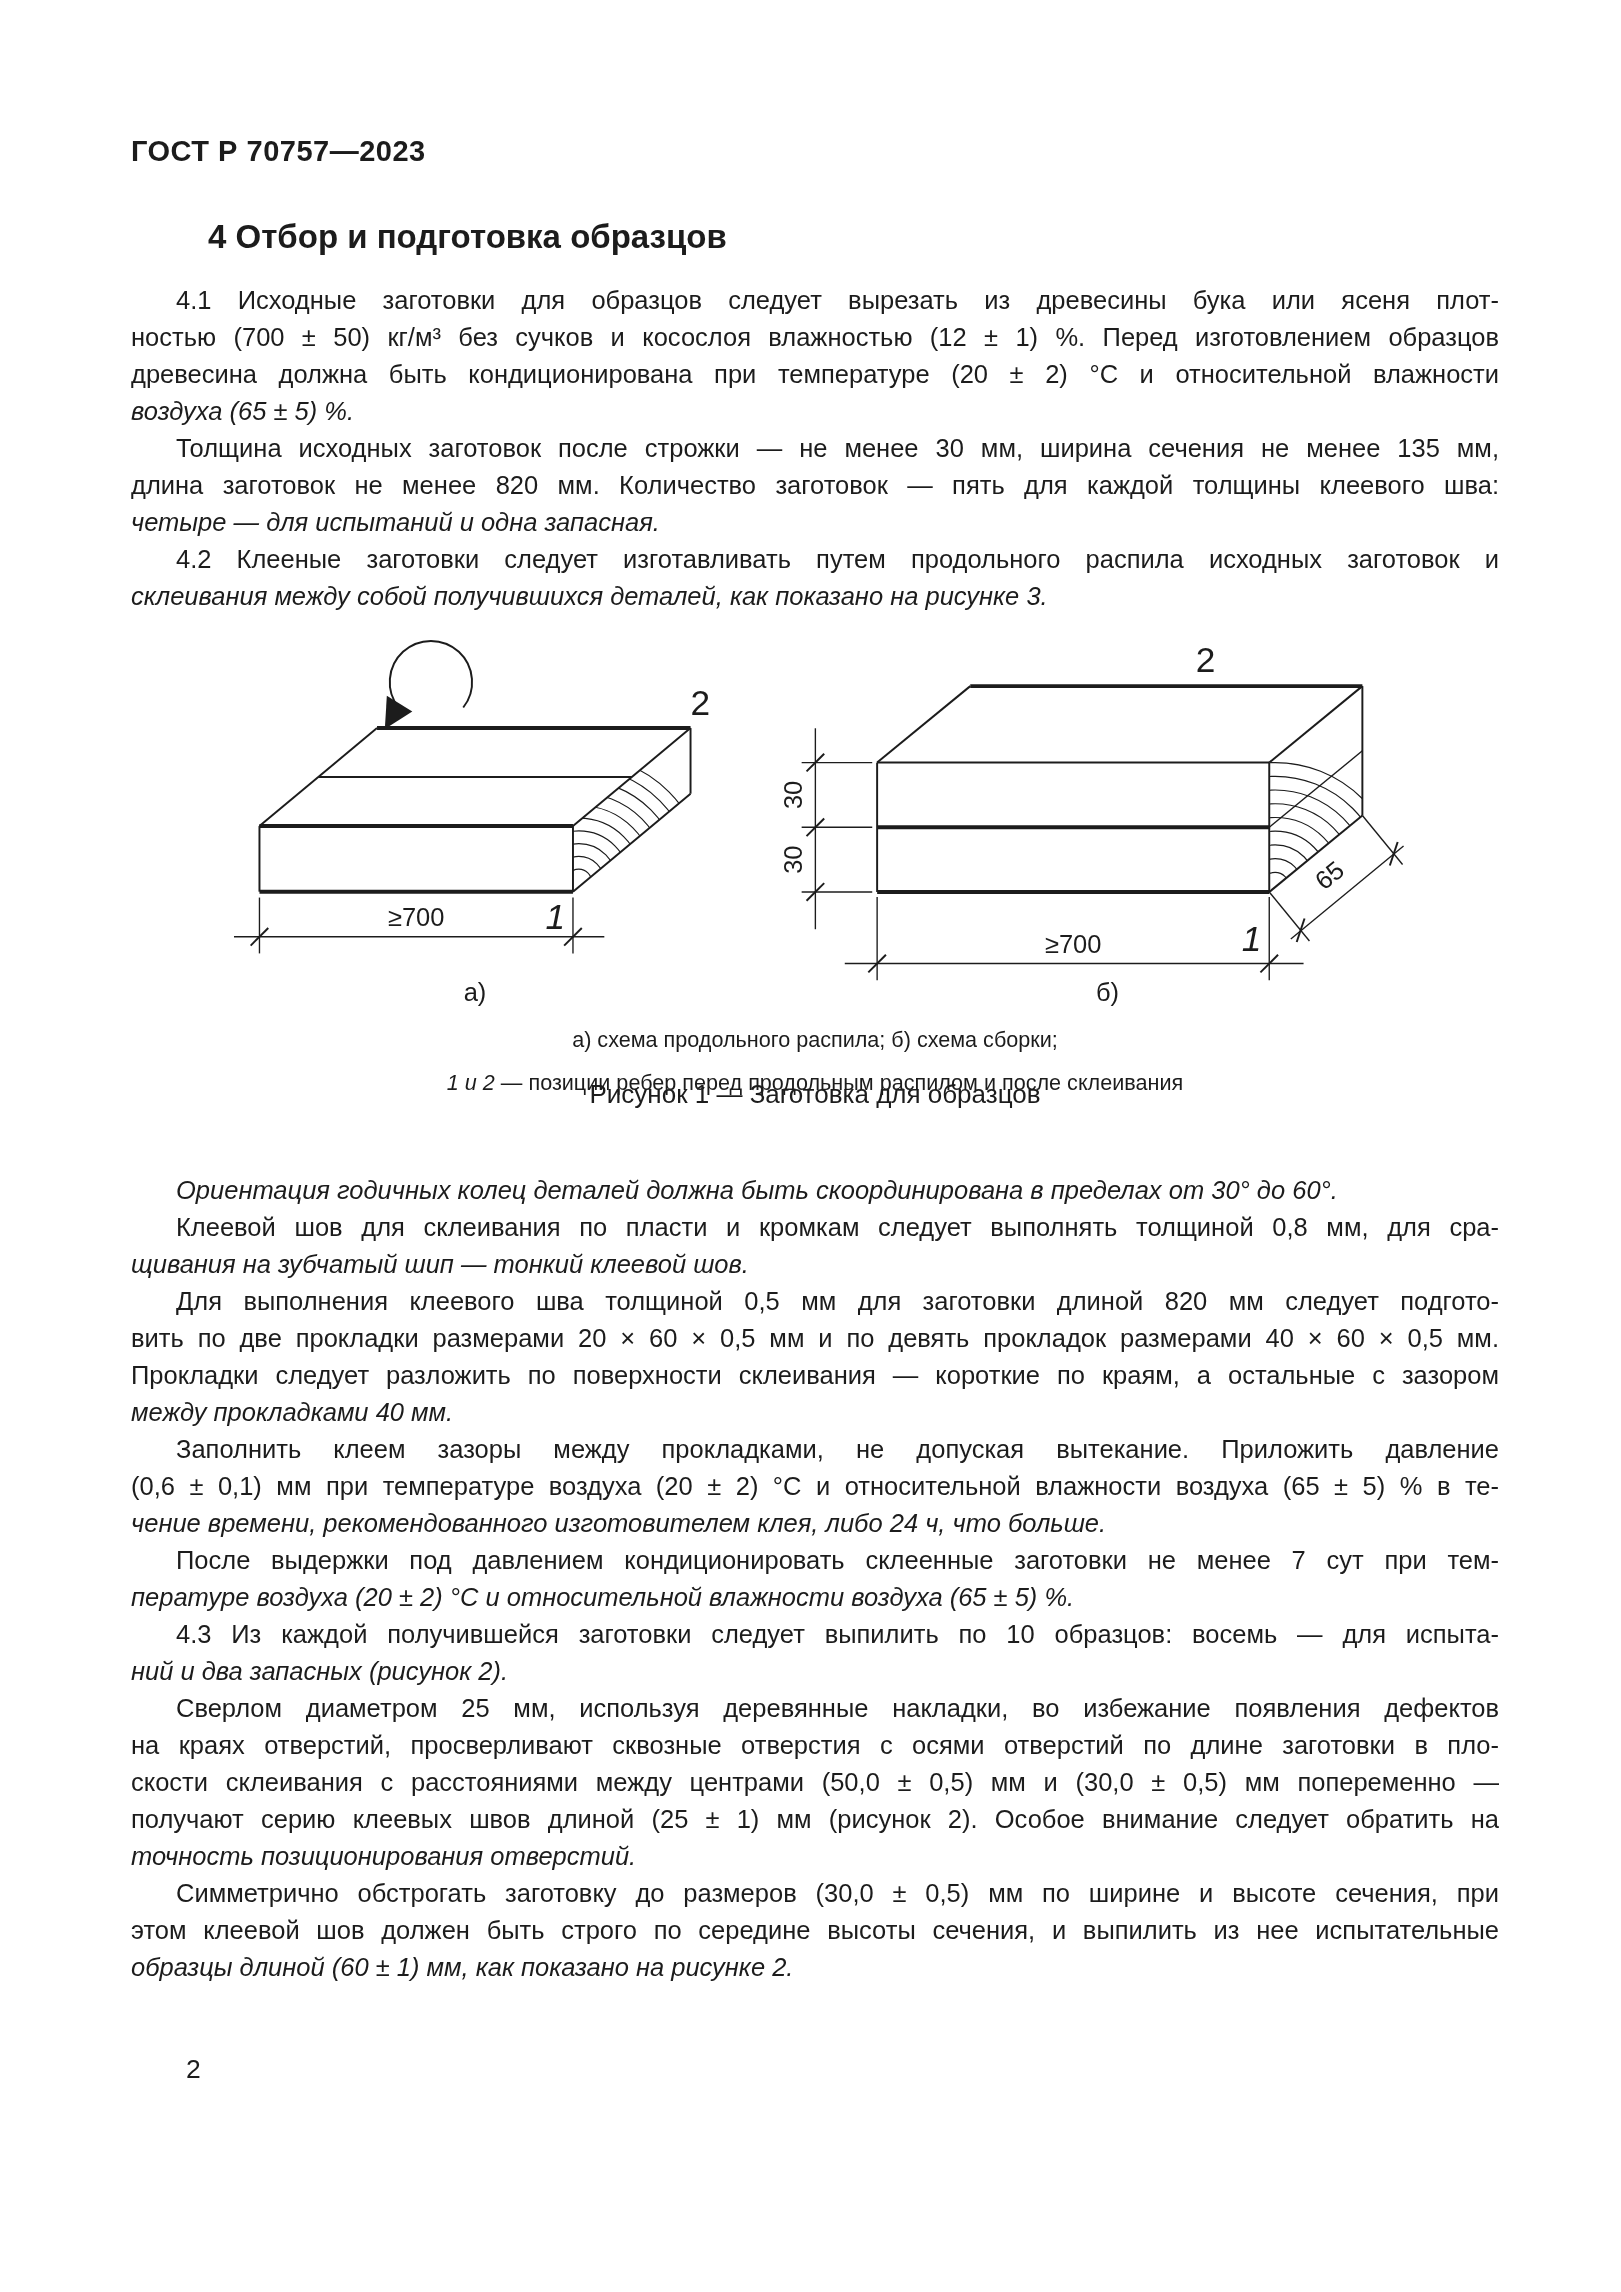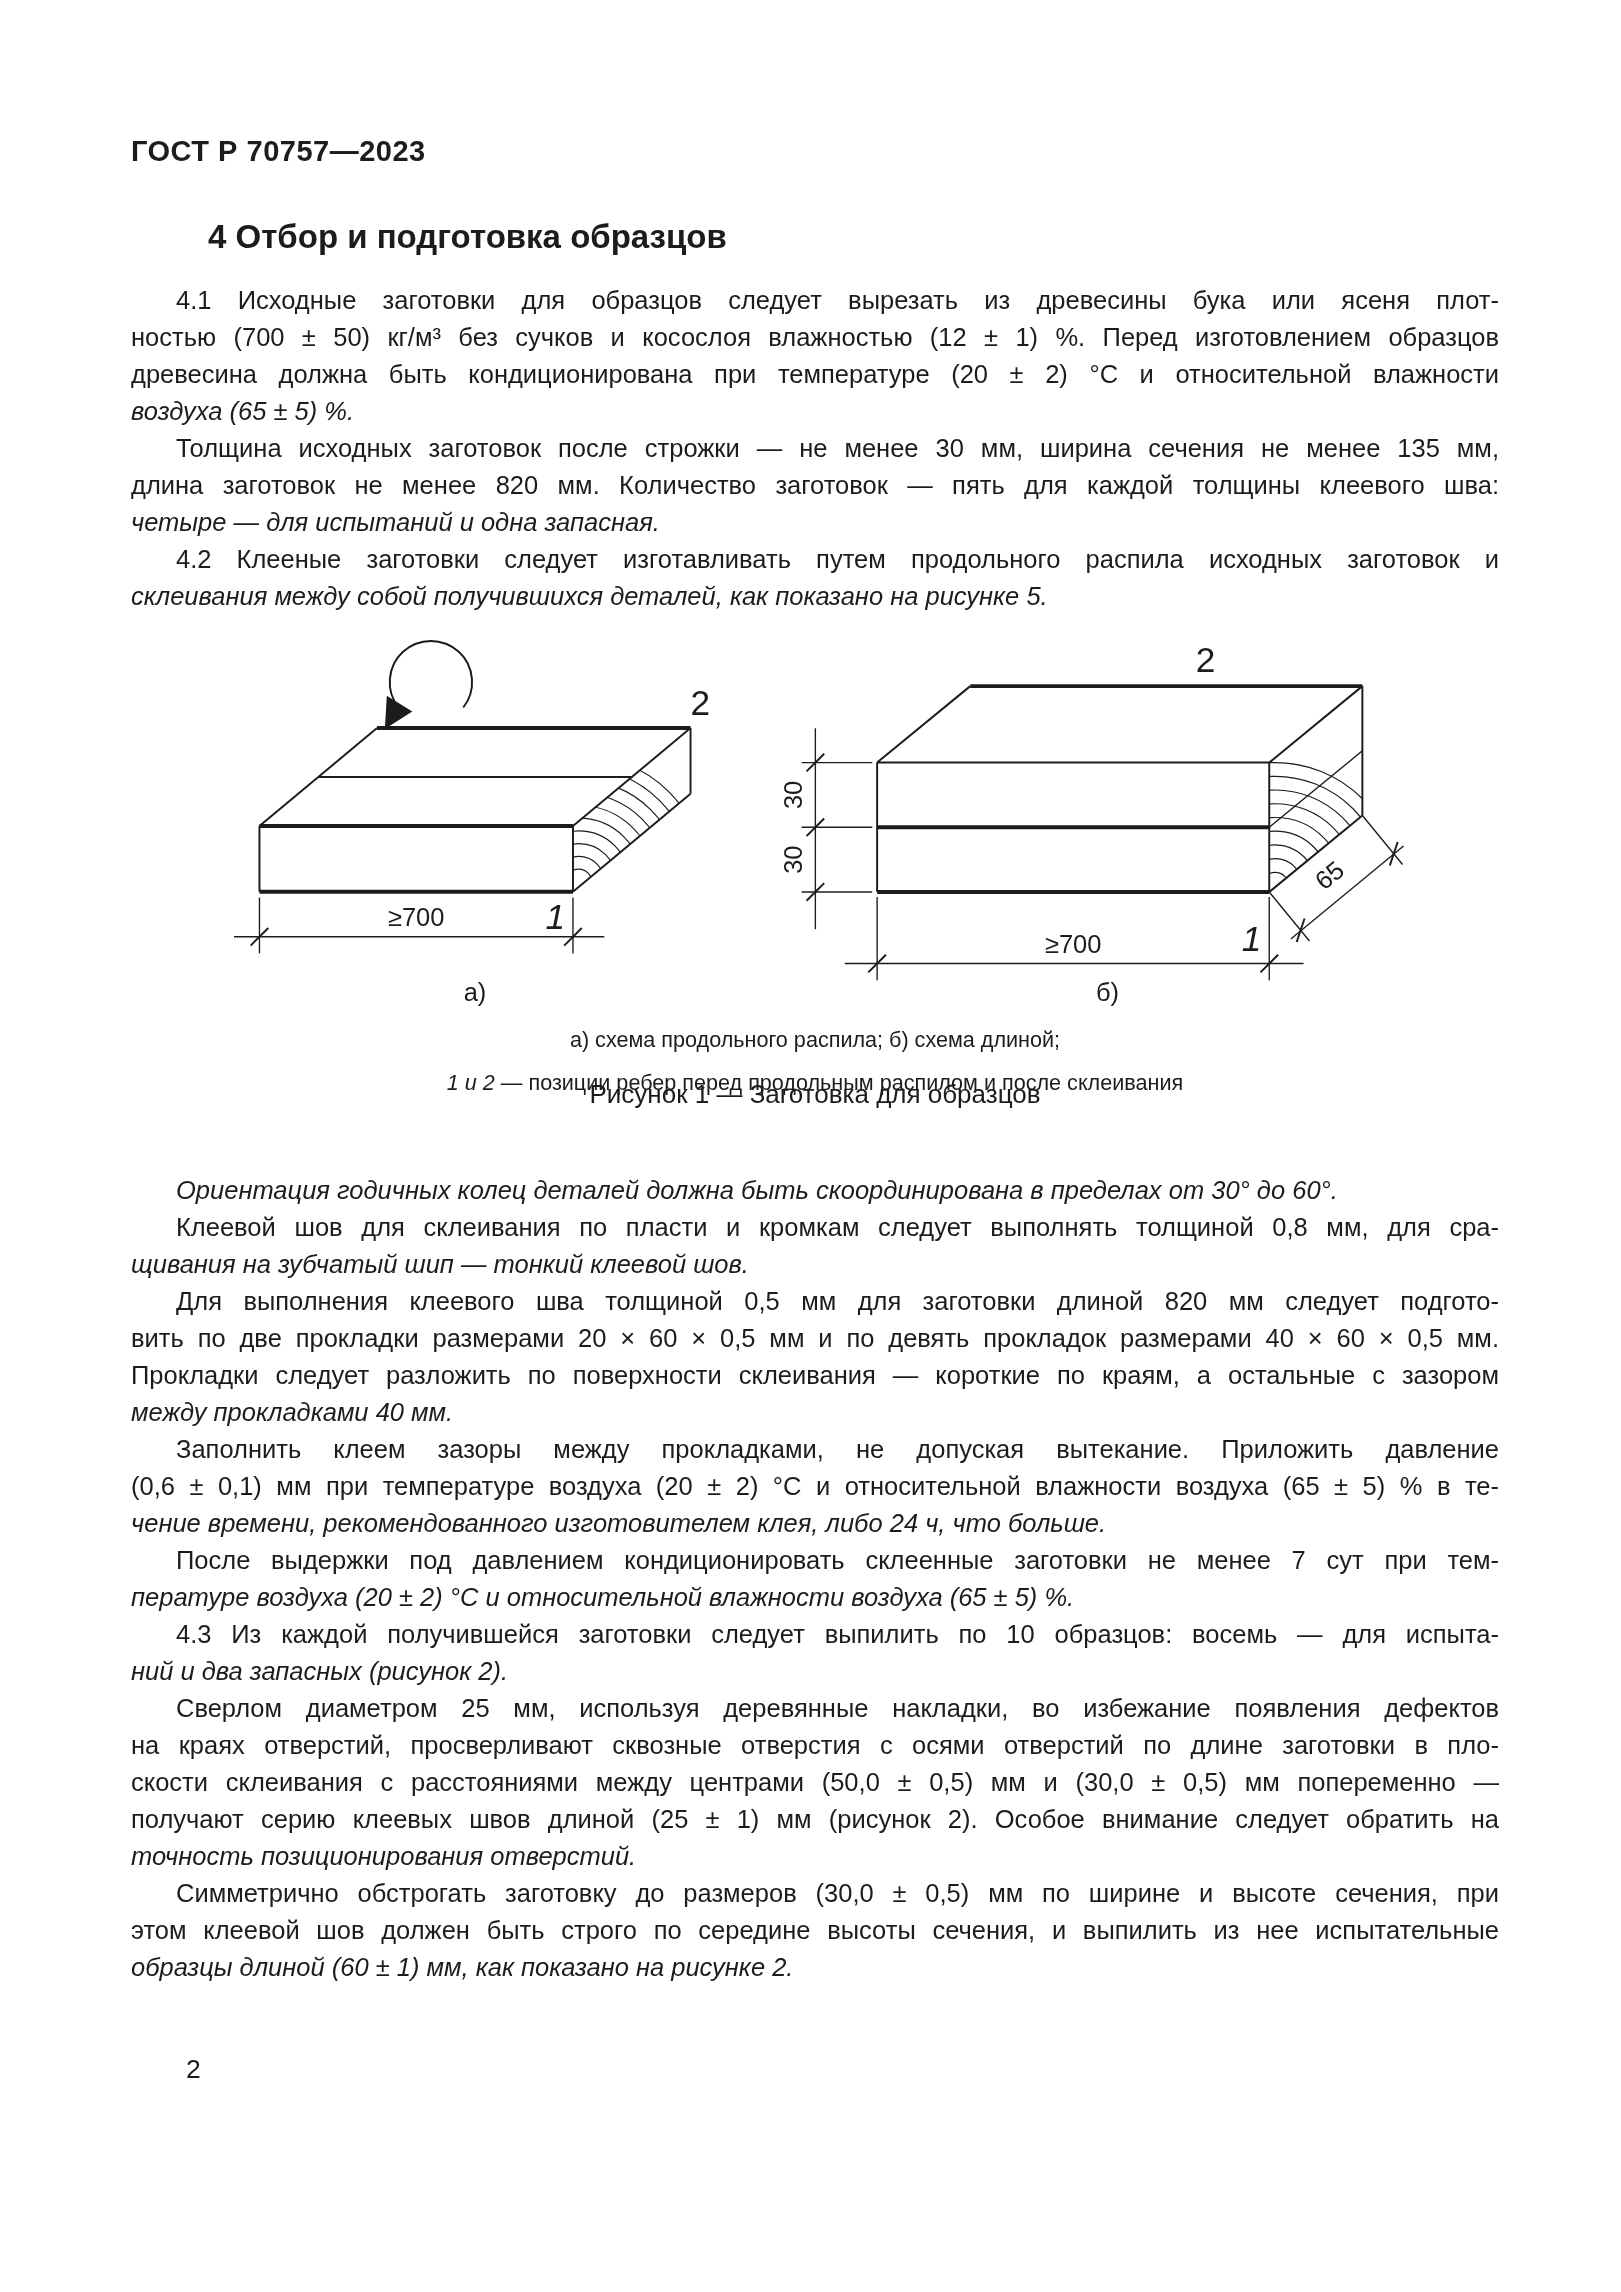--- a/index.html
+++ b/index.html
@@ -63,21 +63,21 @@
 
 <div class="textblock" id="block1">
     <div class="line first">4.1 Исходные заготовки для образцов следует вырезать из древесины бука или ясеня плот-</div>
     <div class="line">ностью (700 ± 50) кг/м³ без сучков и косослоя влажностью (12 ± 1) %. Перед изготовлением образцов</div>
     <div class="line">древесина должна быть кондиционирована при температуре (20 ± 2) °С и относительной влажности</div>
     <div class="line lastline">воздуха (65 ± 5) %.</div>
     <div class="line first">Толщина исходных заготовок после строжки — не менее 30 мм, ширина сечения не менее 135 мм,</div>
     <div class="line">длина заготовок не менее 820 мм. Количество заготовок — пять для каждой толщины клеевого шва:</div>
     <div class="line lastline">четыре — для испытаний и одна запасная.</div>
     <div class="line first">4.2 Клееные заготовки следует изготавливать путем продольного распила исходных заготовок и</div>
-    <div class="line lastline">склеивания между собой получившихся деталей, как показано на рисунке 5.</div>
+    <div class="line lastline">склеивания между собой получившихся деталей, как показано на рисунке 3.</div>
   </div>
 
 <svg id="figA" class="fig" width="490" height="338" viewBox="0 0 500 345">
   <defs>
     <clipPath id="endA">
         <polygon points="350,195 470,95 470,162 350,262"></polygon>
       </clipPath>
   </defs>
 
   <g>
@@ -185,21 +185,21 @@
     <line class="edge w-med" x1="618" y1="235" x2="626" y2="211"></line>
     <text class="dim-txt" x="562" y="252" text-anchor="middle" transform="rotate(-39 562 252)">65</text>
   </g>
   <text class="pos-num" x="430" y="38" text-anchor="middle">2</text>
   <text class="pos-num it" x="487" y="322" text-anchor="end">1</text>
 </svg>
 
 <div class="fig-label" id="labelA">а)</div>
 <div class="fig-label" id="labelB">б)</div>
 
-<div class="caption" id="cap1">а)  схема продольного распила; б)  схема длиной;</div>
+<div class="caption" id="cap1">а)  схема продольного распила; б)  схема сборки;</div>
 <div class="caption" id="cap2"><span style="font-style:italic">1 и 2</span><span> — позиции ребер перед продольным распилом и после склеивания</span></div>
 <div class="caption" id="figtitle">Рисунок 1 — Заготовка для образцов</div>
 
 <div class="textblock" id="block2">
     <div class="line first lastline">Ориентация годичных колец деталей должна быть скоординирована в пределах от 30° до 60°.</div>
     <div class="line first">Клеевой шов для склеивания по пласти и кромкам следует выполнять толщиной 0,8 мм, для сра-</div>
     <div class="line lastline">щивания на зубчатый шип — тонкий клеевой шов.</div>
     <div class="line first">Для выполнения клеевого шва толщиной 0,5 мм для заготовки длиной 820 мм следует подгото-</div>
     <div class="line">вить по две прокладки размерами 20 × 60 × 0,5 мм и по девять прокладок размерами 40 × 60 × 0,5 мм.</div>
     <div class="line">Прокладки следует разложить по поверхности склеивания — короткие по краям, а остальные с зазором</div>

